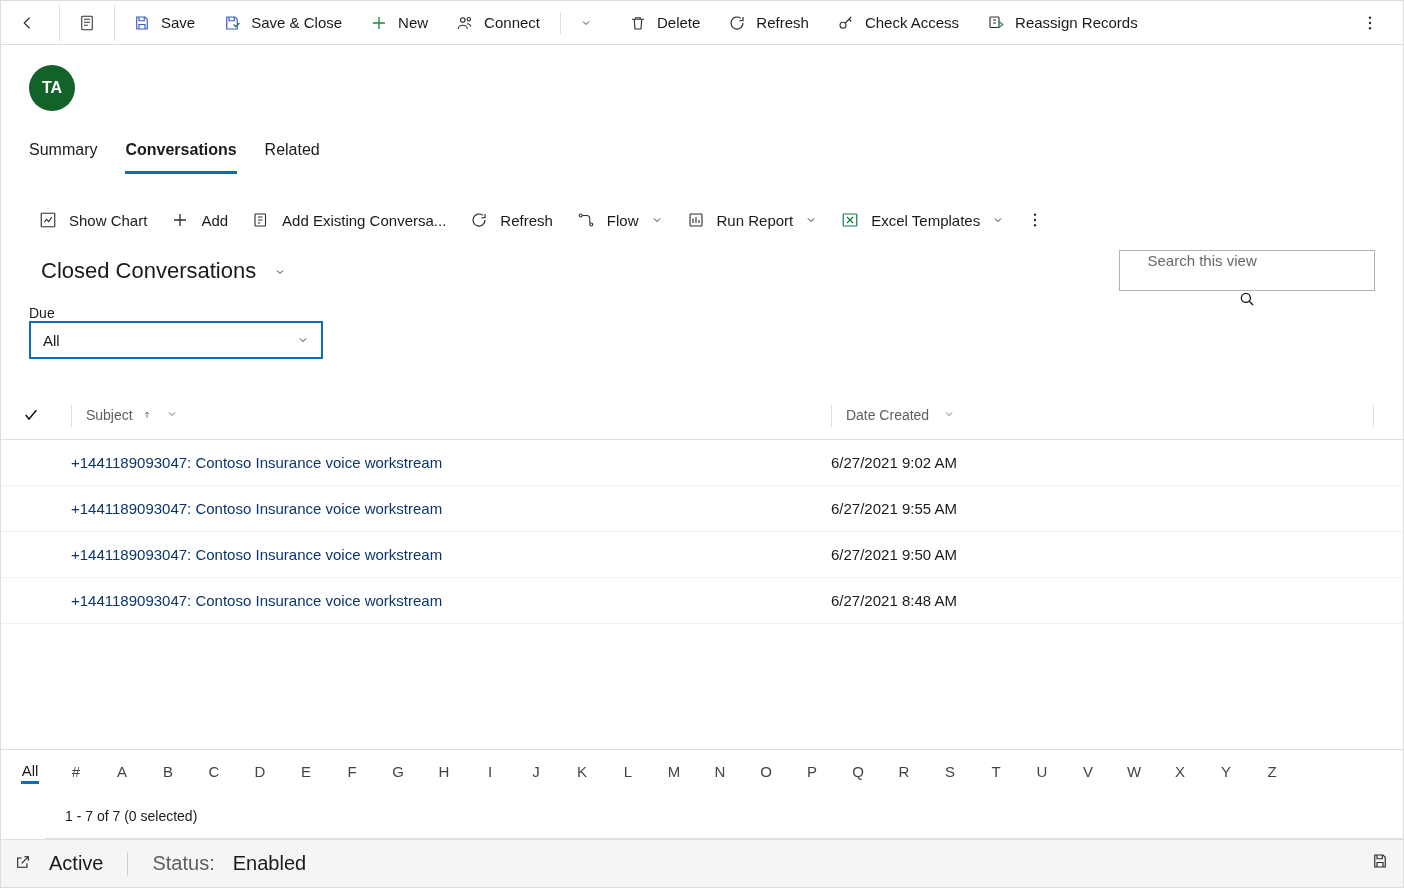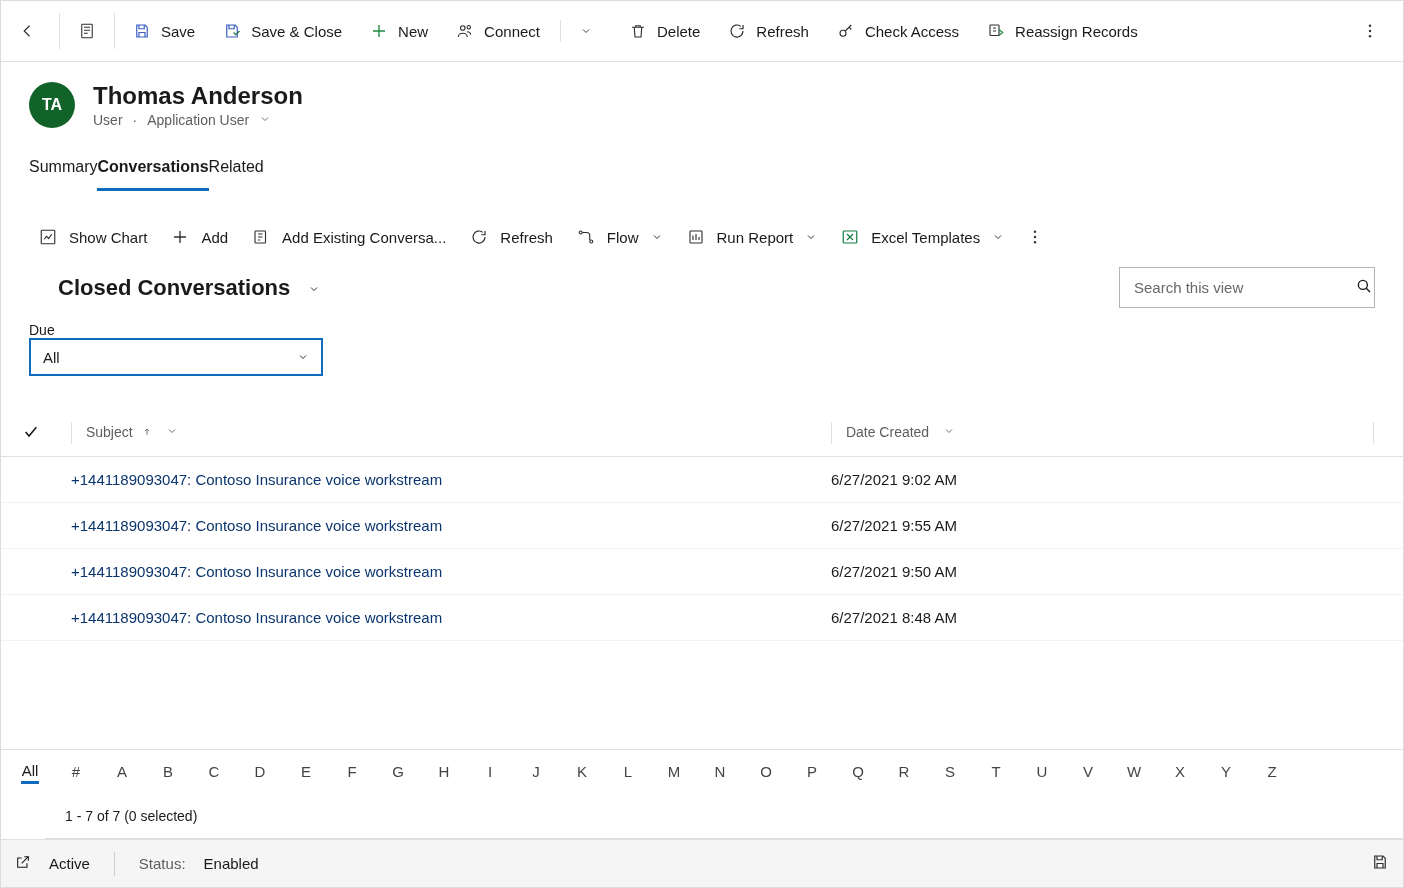--- a/index.html
+++ b/index.html
@@ -11,50 +11,50 @@
     --navy:#0b356e;
     --green:#207347;
     --accent:#116329;
     --cmd-hover:#f5f5f5;
   }
   *{box-sizing:border-box;}
   html,body{margin:0;padding:0;background:#fff;color:var(--fg);font-family:"Segoe UI","Segoe UI Web",Arial,sans-serif;font-size:14px;}
   body{width:1404px;height:888px;overflow:hidden;position:relative;border:1px solid #dcdcdc;}
 
   
-  .cmdbar{height:61px;display:flex;align-items:center;border-bottom:1px solid var(--line);position:relative;}
+  .cmdbar{height:44px;display:flex;align-items:center;border-bottom:1px solid var(--line);position:relative;}
   .cmdsep{width:1px;height:36px;background:var(--line);margin:0 4px;}
   .cmd{height:50px;display:flex;align-items:center;gap:10px;padding:0 14px;font-size:15px;color:var(--fg);cursor:pointer;}
   .cmd .ico{width:18px;height:18px;display:inline-flex;align-items:center;justify-content:center;color:#2f2f2f;}
   .cmd.only-icon{padding:0 14px;}
   .cmd svg{display:block;}
   .spacer{flex:0 0 6px;}
 
   
   .record-header{display:flex;align-items:center;gap:18px;padding:20px 28px 6px 28px;}
   .avatar{width:46px;height:46px;border-radius:50%;background:var(--accent);color:#fff;display:flex;align-items:center;justify-content:center;font-weight:600;font-size:16px;}
   .rh-title{font-size:24px;font-weight:600;}
   .rh-sub{color:var(--muted);font-size:14px;margin-top:2px;display:flex;align-items:center;gap:10px;}
   .rh-sub .chev{color:var(--muted);}
 
   
-  .tabs{display:flex;padding:14px 28px 0 28px;border-bottom:1px solid transparent;}
+  .tabs{display:flex;gap:28px;padding:14px 28px 0 28px;border-bottom:1px solid transparent;}
   .tab{padding:10px 0 14px 0;font-size:16px;color:var(--fg);cursor:pointer;position:relative;}
   .tab.active{font-weight:600;}
   .tab.active::after{content:"";position:absolute;left:0;right:0;bottom:-1px;height:3px;background:var(--blue);}
 
   
   .subcmd{display:flex;align-items:center;gap:4px;padding:28px 28px 10px 28px;font-size:15px;}
   .subcmd .cmd{height:36px;padding:0 10px;gap:12px;}
   .subcmd .overflow{padding:0 8px;}
 
   
   .viewrow{display:flex;align-items:center;justify-content:space-between;padding:2px 28px 6px 40px;}
-  .viewtitle{display:flex;align-items:center;gap:18px;font-size:22px;font-weight:700;margin-left:17px;}
-  .searchbox{height:41px;width:256px;border:1px solid #b5b3b0;display:flex;align-items:center;padding:0 12px;gap:20px;color:#6a6765;}
+  .viewtitle{display:flex;align-items:center;gap:18px;font-size:22px;font-weight:400;}
+  .searchbox{height:41px;width:256px;border:1px solid #b5b3b0;display:flex;align-items:center;padding:0 12px;gap:20px;color:#6a6765;flex-direction:column;}
   .searchbox input{border:none;outline:none;flex:1;font-size:15px;color:#555;background:transparent;}
   .searchbox input::placeholder{color:#6a6765;}
 
   
   .duewrap{padding:8px 28px 10px 28px;}
   .duelabel{font-size:14px;color:var(--fg);margin-bottom:0;}
   .dueselect{height:38px;width:294px;border:2px solid var(--blue);display:flex;align-items:center;justify-content:space-between;padding:0 12px;font-size:15px;cursor:pointer;}
 
   
   .gridwrap{padding:24px 0 0 0;}
@@ -67,21 +67,21 @@
   .col-subj{width:760px;}
   .col-date{width:auto;}
 
   
   .alphabar{position:absolute;left:0;right:0;bottom:94px;height:44px;display:flex;align-items:center;border-top:1px solid var(--line);background:#fff;padding:0 20px;font-size:15px;color:#444;gap:28px;}
   .alphabar .alpha{min-width:18px;text-align:center;cursor:pointer;}
   .alphabar .alpha.active{color:var(--fg);border-bottom:3px solid var(--blue);padding-bottom:2px;margin-bottom:-3px;}
 
   .pagerow{position:absolute;left:0;right:0;bottom:48px;height:46px;display:flex;align-items:center;padding:0 20px;font-size:14px;color:var(--fg);border-bottom:1px solid var(--line);margin-left:44px;}
 
-  .statusbar{position:absolute;left:0;right:0;bottom:0;height:48px;background:#f5f5f5;border-top:1px solid var(--line);display:flex;align-items:center;gap:18px;padding:0 14px;font-size:15px;color:var(--fg);}
+  .statusbar{position:absolute;left:0;right:0;bottom:0;height:48px;background:#f5f5f5;border-top:1px solid var(--line);display:flex;align-items:center;gap:18px;padding:0 14px;font-size:20px;color:var(--fg);}
   .statusbar .vsep{width:1px;height:24px;background:#d0cdca;margin:0 6px;}
   .statusbar .right{margin-left:auto;display:flex;align-items:center;gap:10px;color:#2f2f2f;}
 
   .chev svg{width:12px;height:12px;}
 
   
   .i16{width:16px;height:16px;}
   .i18{width:18px;height:18px;}
 </style>
 </head>
@@ -205,33 +205,20 @@
           <circle cx="12" cy="12" r="1.6"></circle>
           <circle cx="12" cy="19" r="1.6"></circle>
         </svg>
     </span>
   </div>
 </div>
 
 <div class="record-header">
   <div class="avatar">
     <span>TA</span>
-  </div>
-  <div>
-    <div class="rh-title">Thomas Anderson</div>
-    <div class="rh-sub">
-      <span>User</span>
-      <span>·</span>
-      <span>Application User</span>
-      <span class="chev">
-        <svg viewBox="0 0 24 24" fill="none" stroke="currentColor" stroke-width="1.8">
-            <path d="M6 9l6 6 6-6"></path>
-          </svg>
-      </span>
-    </div>
   </div>
 </div>
 
 <div class="tabs">
   <div class="tab">Summary</div>
   <div class="tab active">Conversations</div>
   <div class="tab">Related</div>
 </div>
 
 <div class="subcmd">

